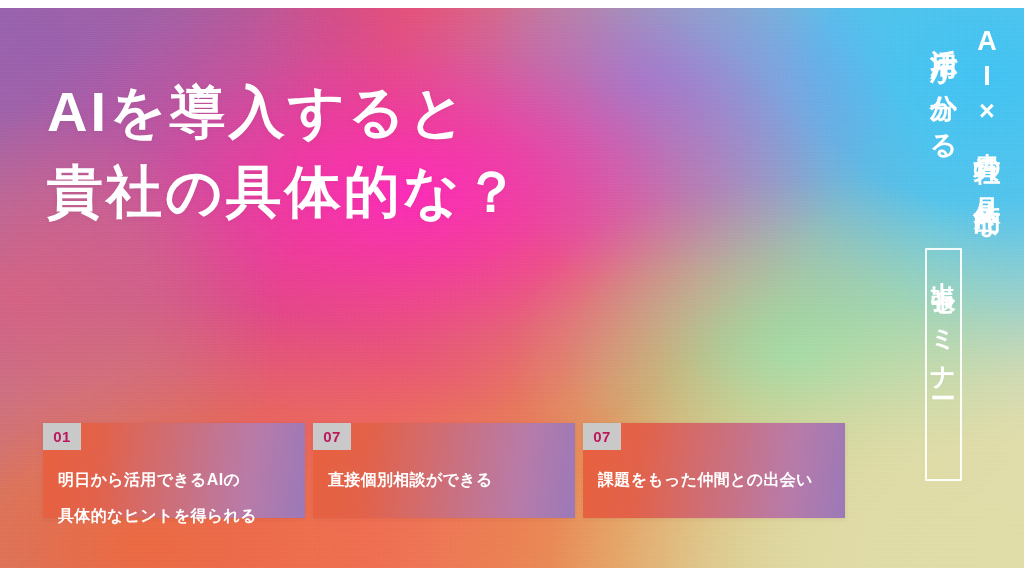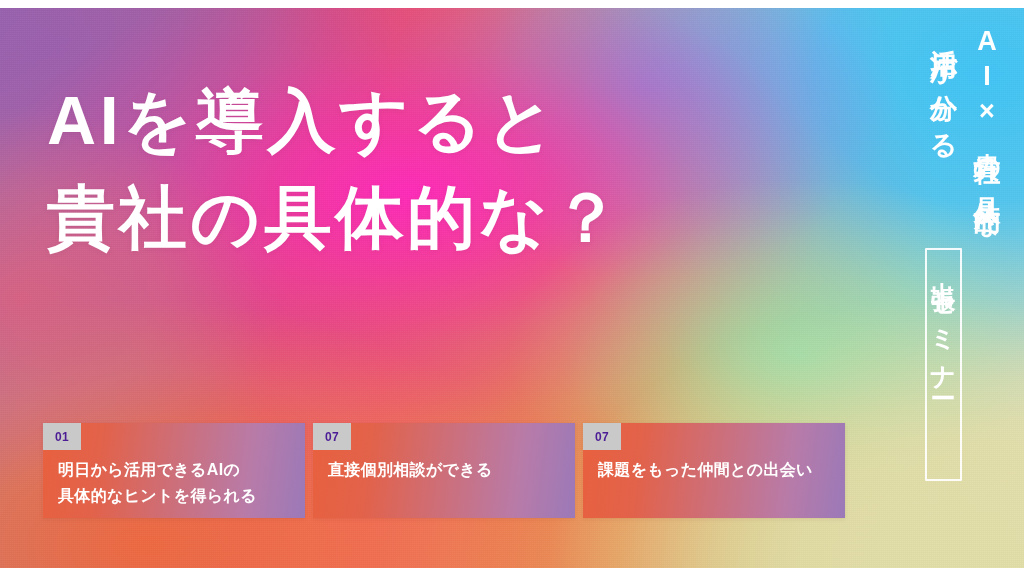--- a/index.html
+++ b/index.html
@@ -130,21 +130,21 @@
 
   
   .headline {
     position: absolute;
     left: 47px;
     top: 72px;
     z-index: 20;
     color: #ffffff;
   }
   .headline-line {
-    font-size: 68px;
+    font-size: 56px;
     line-height: 1.42;
     font-weight: 700;
     letter-spacing: 0.055em;
     white-space: nowrap;
     text-shadow: 0 1px 5px rgba(120,60,90,0.10);
   }
 
   
   .vertical-stack {
     position: absolute;
@@ -211,40 +211,40 @@
     height: 95px;
     background: linear-gradient(97deg, #e8613f 0%, #e2624a 22%, #b87ba8 78%, #9b79b8 100%);
     box-shadow: 0 1px 4px rgba(120,60,40,0.12);
   }
   .card-num {
     position: absolute;
     left: 0; top: 0;
     width: 38px;
     height: 27px;
     background: #c9c9c9;
-    color: #4c1d95;
-    font-size: 12px;
+    color: #be185d;
+    font-size: 15px;
     font-weight: 700;
     display: flex;
     align-items: center;
     justify-content: center;
     letter-spacing: 0.02em;
   }
   .card-body {
     position: absolute;
     left: 15px;
     top: 34px;
     right: 8px;
     color: #ffffff;
     font-size: 16px;
     font-weight: 700;
     line-height: 1.62;
     letter-spacing: 0.02em;
   }
-  .card-body div { white-space: nowrap; }
+  .card-body div { white-space: nowrap; margin-top: 10px; }
 </style>
 </head>
 <body>
 
 <div id="poster">
 
   <div class="bg-wrap">
     <div class="bg-layer bg-base"></div>
     <div class="bg-layer blob-purple"></div>
     <div class="bg-layer blob-cyan"></div>

